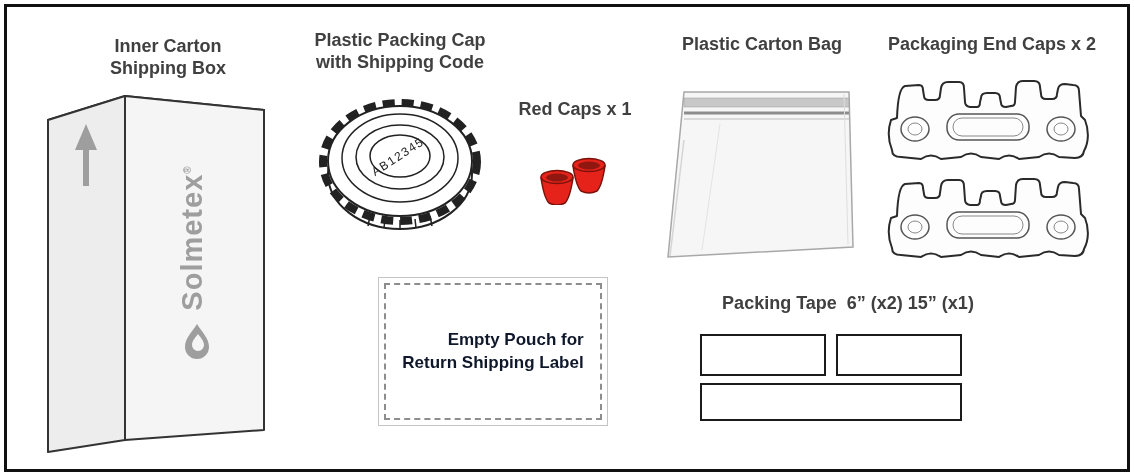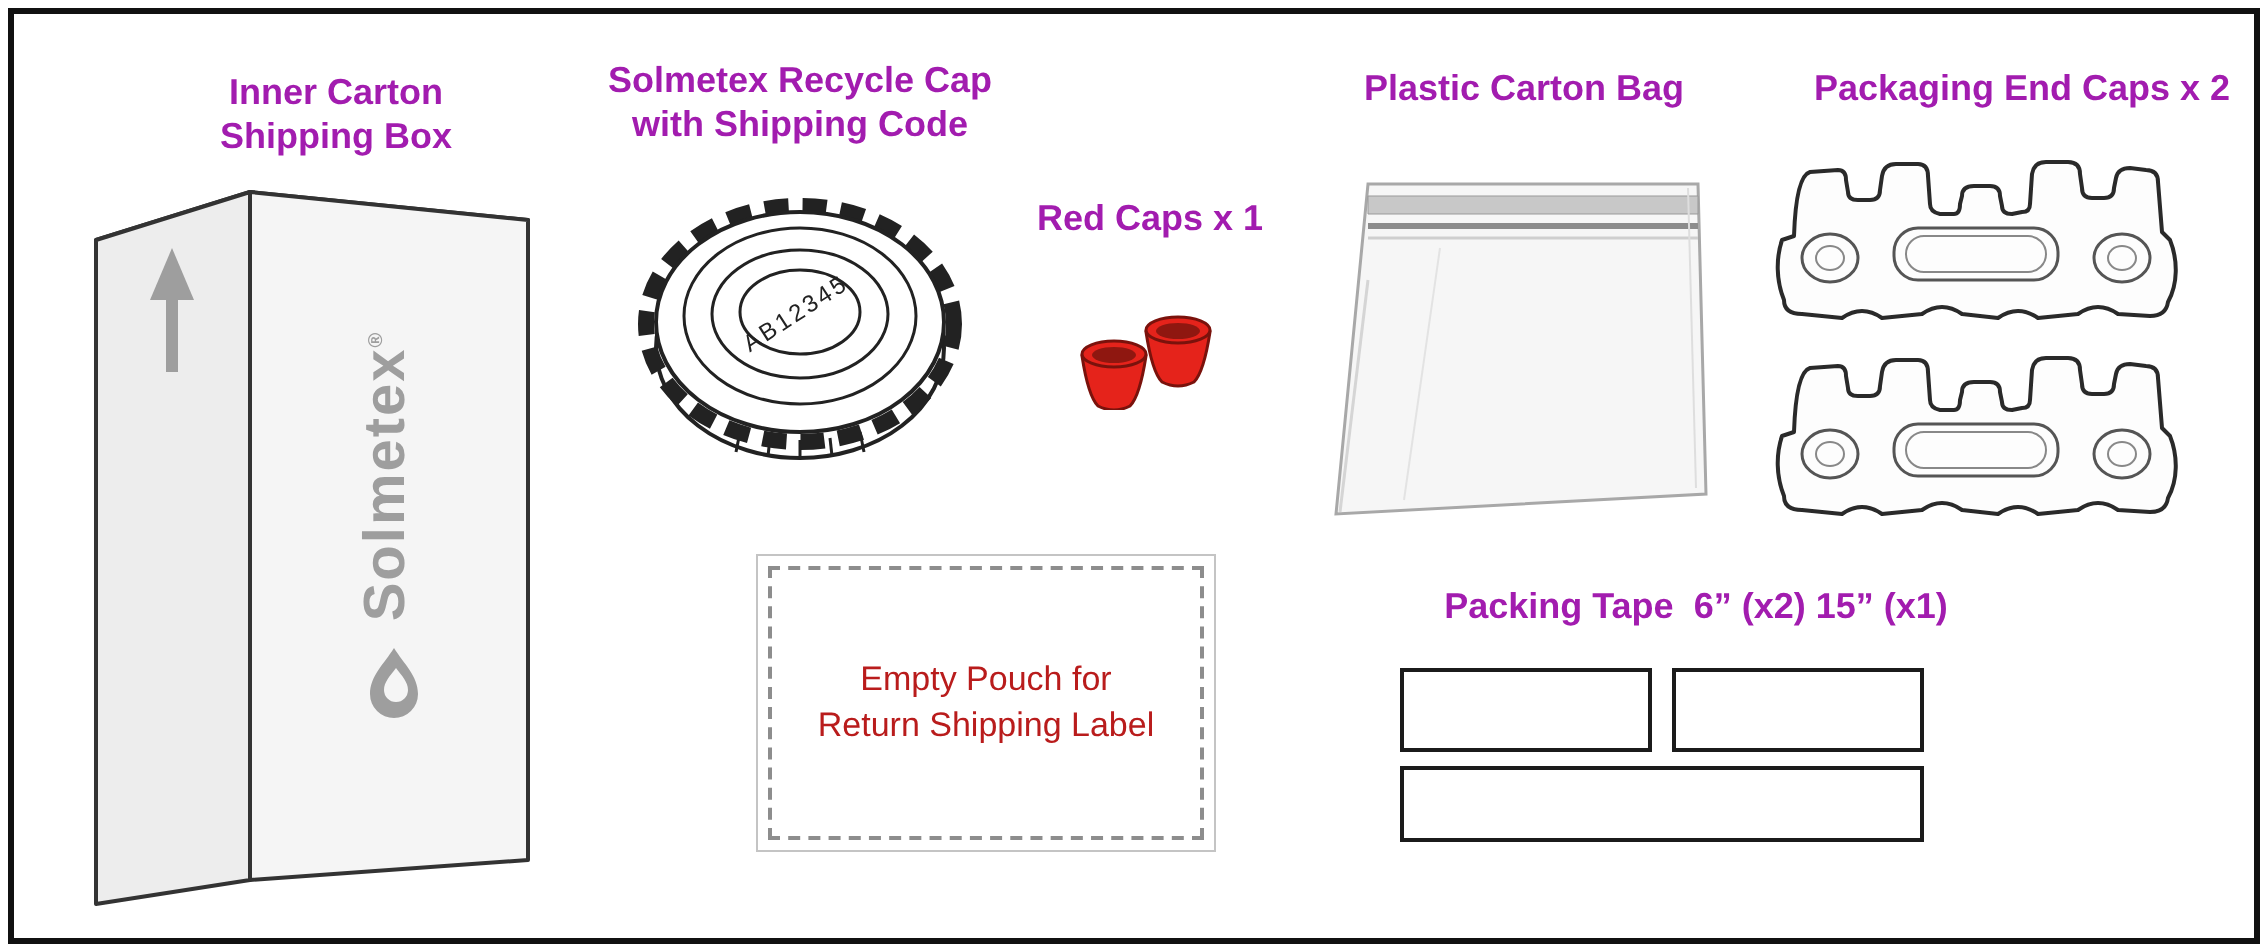--- a/index.html
+++ b/index.html
@@ -1,37 +1,37 @@
 <!DOCTYPE html>
 <html><head>
 <meta charset="utf-8">
 <style>
   html,body{margin:0;padding:0;background:#fff;}
   #page{position:relative;width:1134px;height:476px;background:#ffffff;overflow:hidden;
         font-family:"Liberation Sans",sans-serif;}
   .frame{position:absolute;left:4px;top:4px;right:4px;bottom:4px;border:3px solid #111;pointer-events:none;}
   .label{position:absolute;font-weight:bold;font-size:18px;line-height:1.22;text-align:center;
-         color:#a21caf;white-space:pre-line;}
+         color:#404040;white-space:pre-line;}
   .lbl-box{left:70px;top:36px;width:196px;}
   .lbl-cap{left:300px;top:30px;width:200px;}
   .lbl-redcaps{left:505px;top:99px;width:140px;}
   .lbl-bag{left:672px;top:34px;width:180px;}
-  .lbl-endcaps{left:897px;top:34px;width:228px;}
+  .lbl-endcaps{left:878px;top:34px;width:228px;}
   .lbl-tape{left:716px;top:293px;width:264px;text-align:center;}
   .gfx{position:absolute;}
   .g-box{left:40px;top:88px;}
   .g-cap{left:316px;top:88px;}
   .g-redcaps{left:533px;top:133px;}
   .g-bag{left:660px;top:80px;}
   .g-endcaps{left:882px;top:72px;}
   .pouch{position:absolute;left:378px;top:277px;width:230px;height:149px;
          border:1px solid #c4c4c4;background:#fff;box-sizing:border-box;}
   .pouch-inner{position:absolute;left:5px;top:5px;right:5px;bottom:5px;
          border:2px dashed #8d8d8d;display:flex;align-items:center;justify-content:center;}
-  .pouch-text{font-weight:normal;font-size:17px;line-height:1.3;text-align:center;color:#b91c1c;white-space:pre-line;}
+  .pouch-text{font-weight:bold;font-size:17px;line-height:1.3;text-align:right;color:#0f172a;white-space:pre-line;}
   .tape-rect{position:absolute;background:#fff;border:2px solid #1b1b1b;box-sizing:border-box;}
   .tape-r1{left:700px;top:334px;width:126px;height:42px;}
   .tape-r2{left:836px;top:334px;width:126px;height:42px;}
   .tape-r3{left:700px;top:383px;width:262px;height:38px;}
 </style>
 </head>
 <body>
 
 <div id="page">
   <div class="frame"></div>
@@ -50,21 +50,21 @@
     </g>
     <text transform="translate(162,150) rotate(-90)" text-anchor="middle" font-size="29" font-weight="bold" letter-spacing="1" fill="#9e9e9e">
       <tspan>Solmetex</tspan><tspan dy="-11" font-size="10">®</tspan>
     </text>
     <g transform="translate(157,252)">
       <path d="M0,-16 C5,-8 12,-2 12,7 A12,12 0 1 1 -12,7 C-12,-2 -5,-8 0,-16 Z" fill="#9e9e9e"></path>
       <path d="M1,-6 C4,-2 7,1 7,5 A6,6 0 1 1 -5,5 C-5,1 -2,-2 1,-6 Z" fill="#f5f5f5"></path>
     </g>
   </svg>
 
-  <div class="label lbl-cap">Solmetex Recycle Cap
+  <div class="label lbl-cap">Plastic Packing Cap
 with Shipping Code</div>
   <svg class="gfx g-cap" width="168" height="158" viewBox="0 0 168 158">
     <ellipse cx="84" cy="86" rx="72" ry="55" fill="#fff" stroke="#222" stroke-width="2"></ellipse>
     <g stroke="#222" stroke-width="1.5">
       <line x1="54" y1="128" x2="52" y2="138"></line>
       <line x1="69" y1="131" x2="68" y2="140"></line>
       <line x1="84" y1="132" x2="84" y2="141"></line>
       <line x1="99" y1="131" x2="100" y2="140"></line>
       <line x1="114" y1="128" x2="116" y2="138"></line>
     </g>

